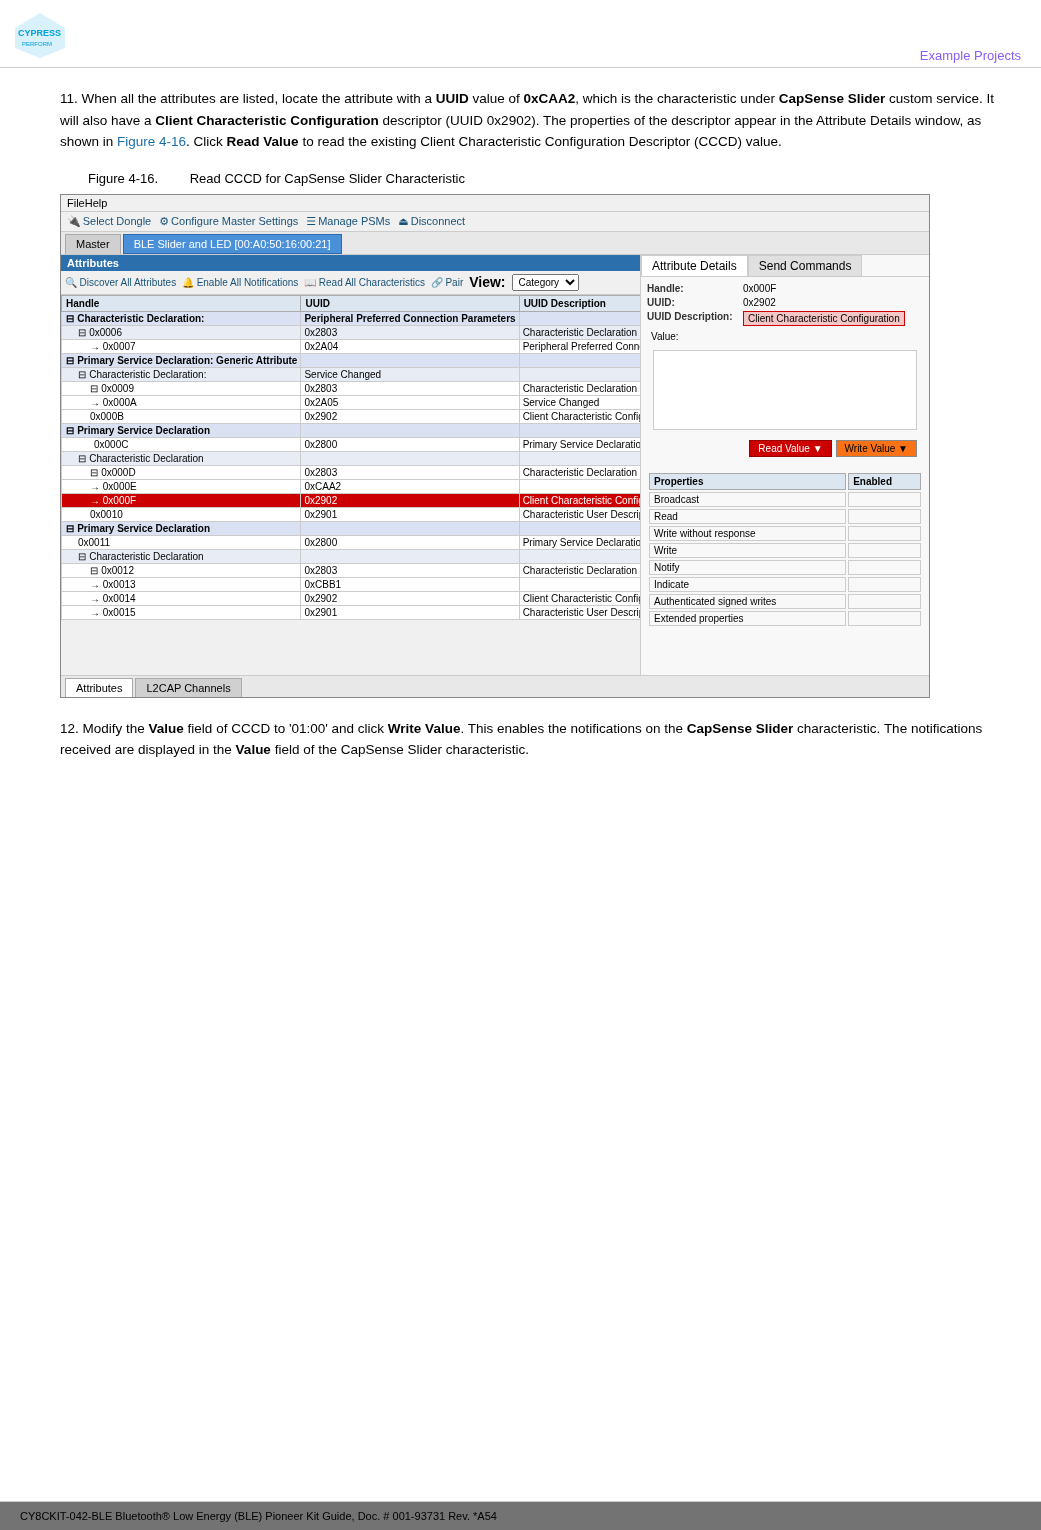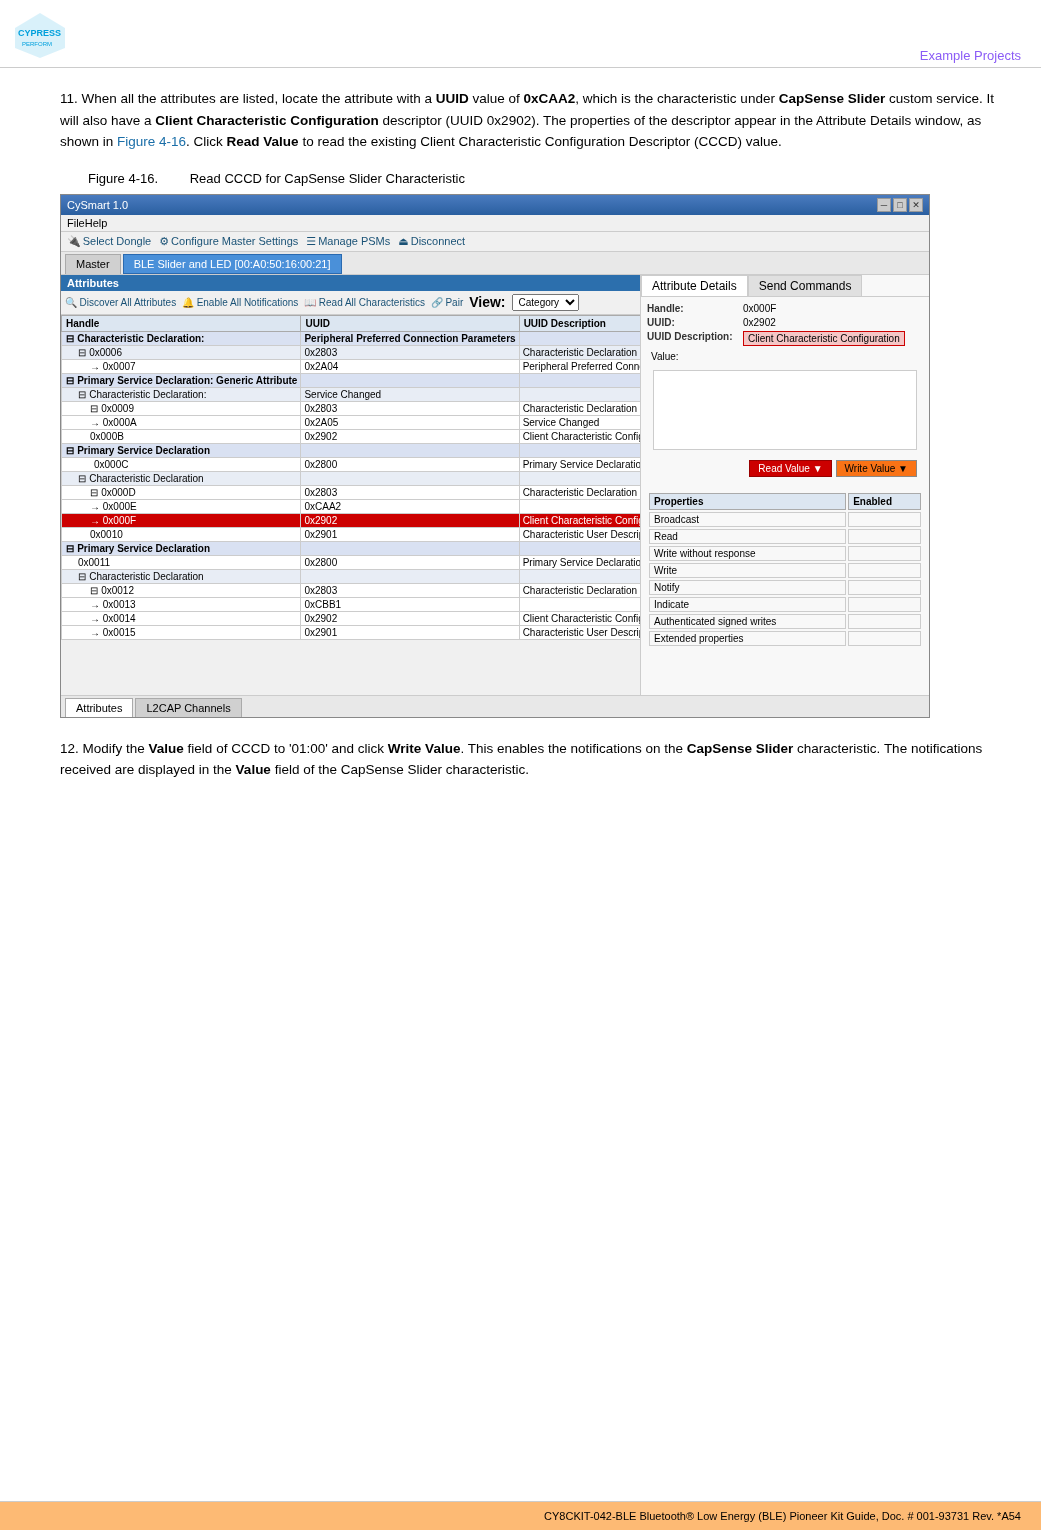--- a/index.html
+++ b/index.html
@@ -300,25 +300,25 @@
       margin-top: 0;
       line-height: 1.6;
       font-size: 13.5px;
     }
     .footer {
       position: fixed;
       bottom: 0;
       left: 0;
       width: 1041px;
       display: flex;
-      justify-content: flex-end;
+      justify-content: flex-start;
       padding: 8px 20px;
       border-top: 1px solid #ccc;
       font-size: 11px;
-      background: #fdba74;
+      background: #737373;
     }
     b { font-weight: bold; }
     .cyan-link { color: #1a6ea8; }
     .table-scroll {
       max-height: 360px;
       overflow-y: auto;
     }
   </style>
 </head>
 <body>
@@ -342,28 +342,20 @@
     <span>11.</span>
     <span>When all the attributes are listed, locate the attribute with a </span><b>UUID</b><span> value of </span><b>0xCAA2</b><span>, which is the characteristic under </span><b>CapSense Slider</b><span> custom service. It will also have a </span><b>Client Characteristic Configuration</b><span> descriptor (UUID 0x2902). The properties of the descriptor appear in the Attribute Details window, as shown in </span><span class="cyan-link">Figure 4-16</span><span>. Click </span><b>Read Value</b><span> to read the existing Client Characteristic Configuration Descriptor (CCCD) value.</span>
   </div>
 
   <div class="figure-label">
     <span>Figure 4-16.</span><span>  Read CCCD for CapSense Slider Characteristic</span>
   </div>
 
   <div class="screenshot-container">
 
-    <div class="sc-titlebar">
-      <span>CySmart 1.0</span>
-      <div class="sc-titlebar-btns">
-        <div class="sc-titlebar-btn">─</div>
-        <div class="sc-titlebar-btn">□</div>
-        <div class="sc-titlebar-btn">✕</div>
-      </div>
-    </div>
 
     <div class="sc-menubar">
       <span>File</span>
       <span>Help</span>
     </div>
 
     <div class="sc-toolbar">
       <div class="sc-toolbar-btn">
         <span>🔌</span> Select Dongle
       </div>

